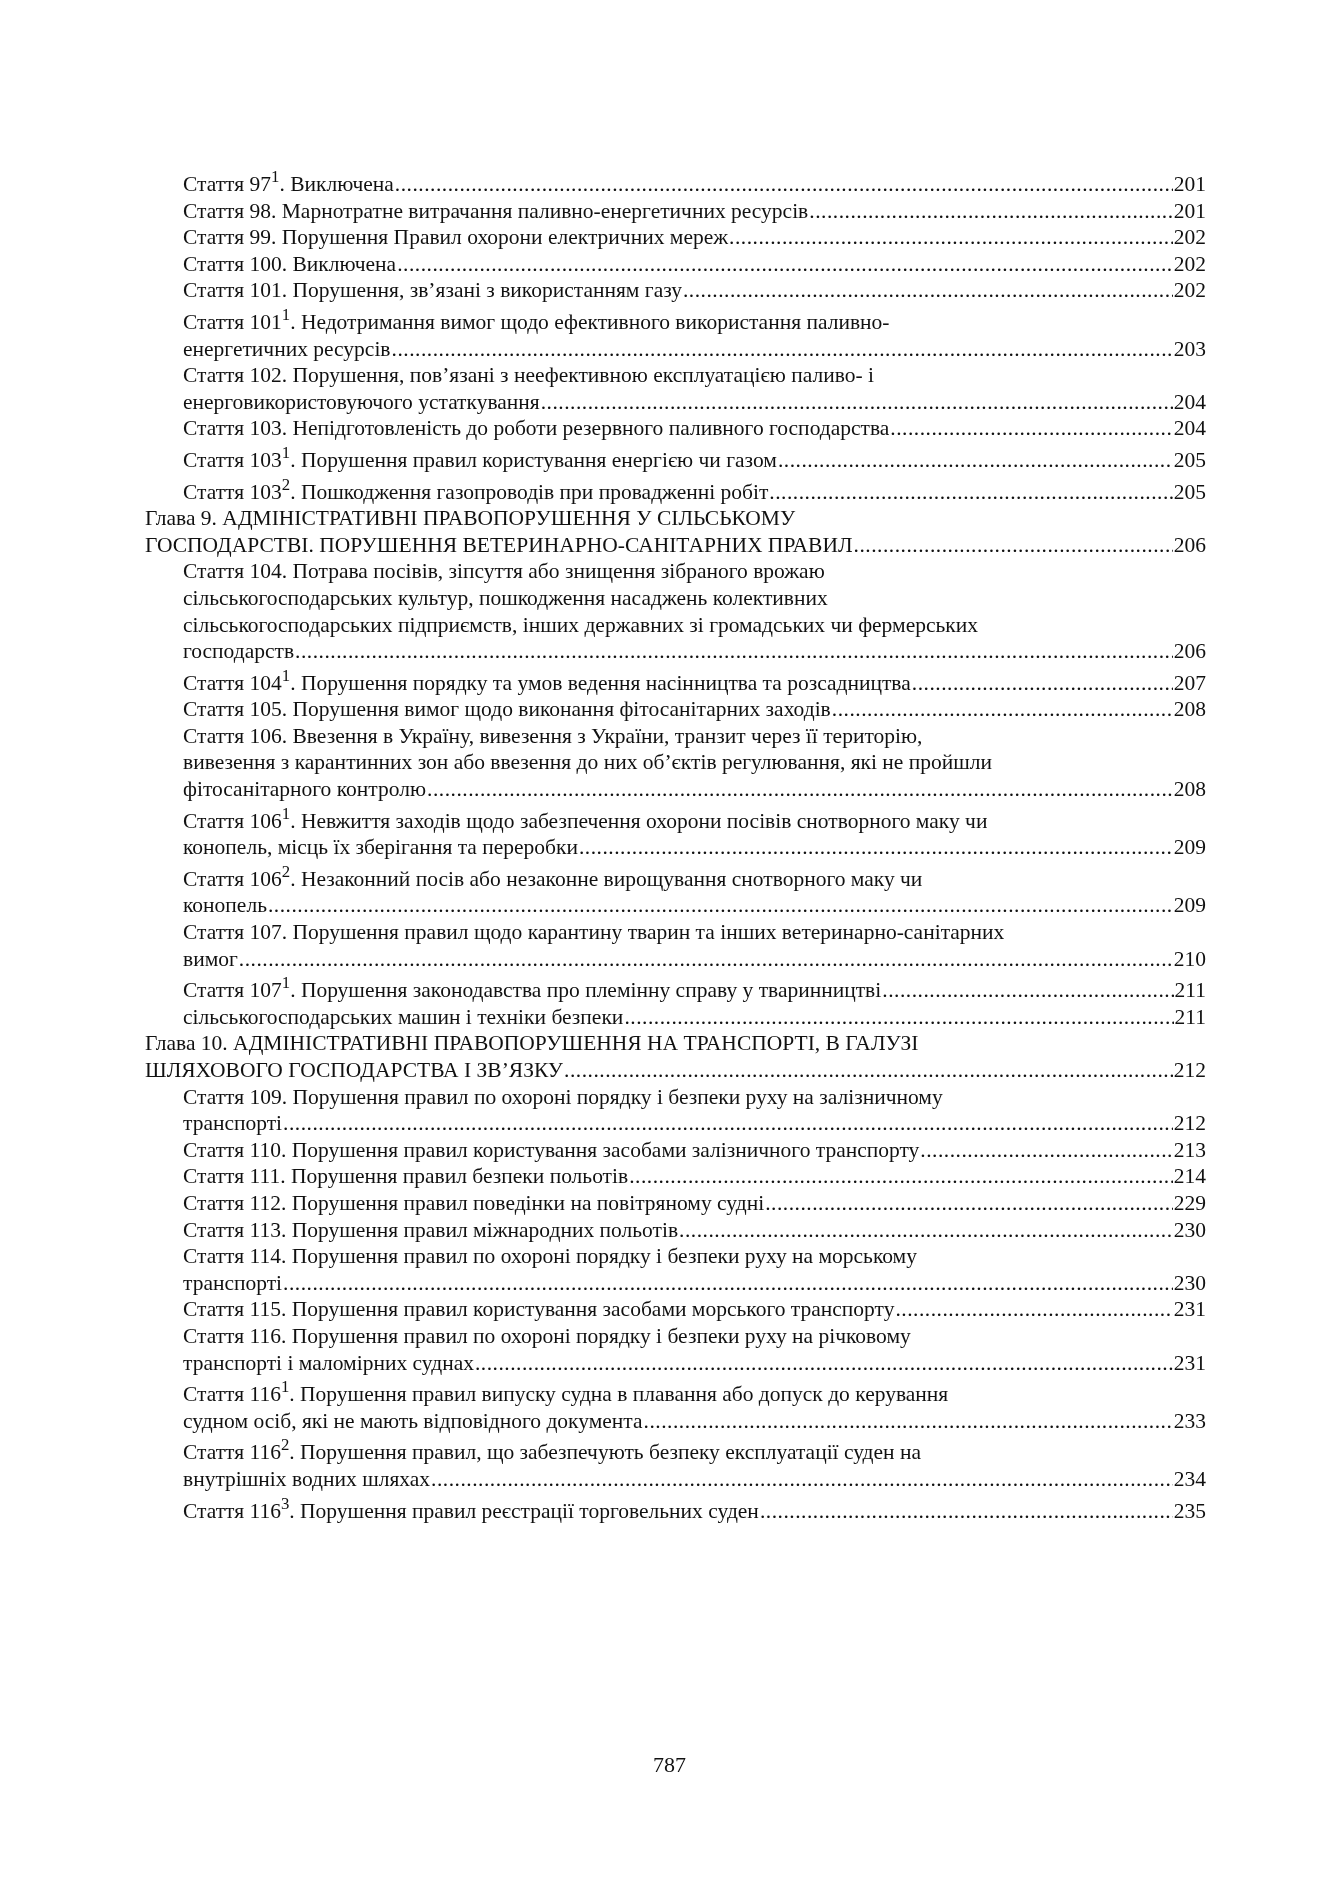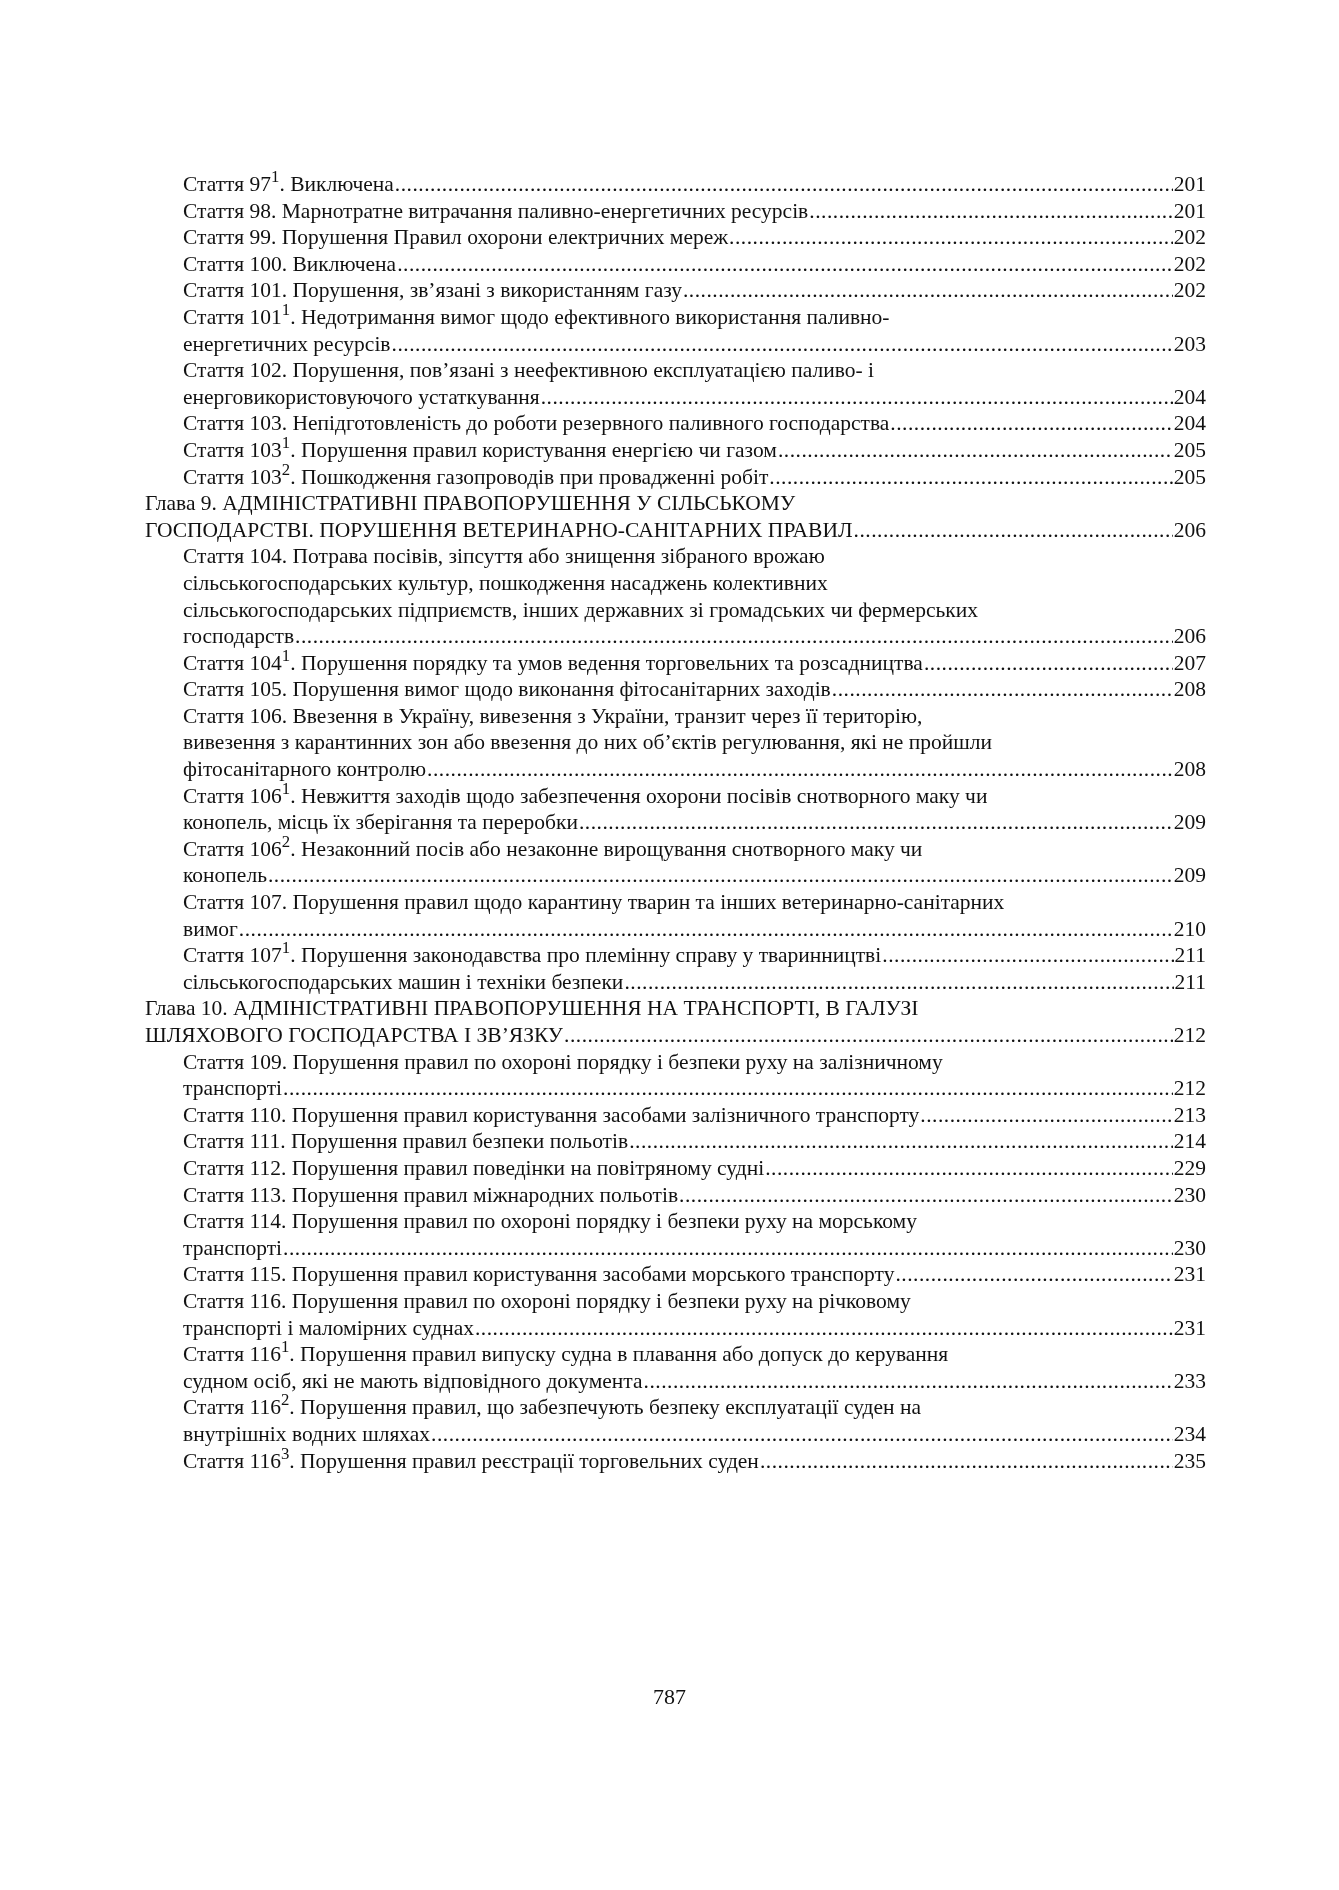--- a/index.html
+++ b/index.html
@@ -1,29 +1,29 @@
 <!DOCTYPE html>
 <html><head>
 <meta charset="utf-8">
 <style>
   html, body { margin: 0; padding: 0; background: #ffffff; }
   body { width: 1339px; height: 1890px; position: relative; overflow: hidden;
          font-family: "Liberation Serif", "DejaVu Serif", serif; color: #111; }
   .toc { position: absolute; left: 145px; top: 171px; width: 1061px; }
   .entry { position: relative; font-size: 21.5px; line-height: 26.6px; }
   .entry.article { padding-left: 38px; text-align: right; }
-  .entry.gap { }
+  .entry.gap { margin-top: 5px; }
   .entry.chapter { font-weight: normal; padding-left: 0; }
   .line { display: flex; align-items: baseline; white-space: nowrap; }
   .line .txt { flex: 0 0 auto; }
   .line .dots { flex: 1 1 auto; overflow: hidden; white-space: nowrap; margin: 0 1px; letter-spacing: 0.5px; }
   .line .dots::before { content: "........................................................................................................................................................................................................................................................................"; }
   .line .pg { flex: 0 0 auto; }
   sup { font-size: 0.78em; line-height: 0; vertical-align: 0.55em; }
-  .page-number { position: absolute; top: 1684px; left: 0; width: 1339px; text-align: center; font-size: 22px; }
+  .page-number { position: absolute; top: 1752px; left: 0; width: 1339px; text-align: center; font-size: 22px; }
 </style>
 </head>
 <body>
 
 <div class="toc" id="toc">
     <div class="entry article">
       <div class="line">
         <span class="txt"><span>Стаття 97</span><sup>1</sup><span>. Виключена</span></span>
         <span class="dots"></span>
         <span class="pg">201</span>
@@ -119,21 +119,21 @@
         <span class="txt"><span>сільськогосподарських підприємств, інших державних зі громадських чи фермерських</span></span>
       </div>
       <div class="line">
         <span class="txt"><span>господарств</span></span>
         <span class="dots"></span>
         <span class="pg">206</span>
       </div>
     </div>
     <div class="entry article gap">
       <div class="line">
-        <span class="txt"><span>Стаття 104</span><sup>1</sup><span>. Порушення порядку та умов ведення торговельних та розсадництва</span></span>
+        <span class="txt"><span>Стаття 104</span><sup>1</sup><span>. Порушення порядку та умов ведення насінництва та розсадництва</span></span>
         <span class="dots"></span>
         <span class="pg">207</span>
       </div>
     </div>
     <div class="entry article">
       <div class="line">
         <span class="txt"><span>Стаття 105</span><span>. Порушення вимог щодо виконання фітосанітарних заходів</span></span>
         <span class="dots"></span>
         <span class="pg">208</span>
       </div>

